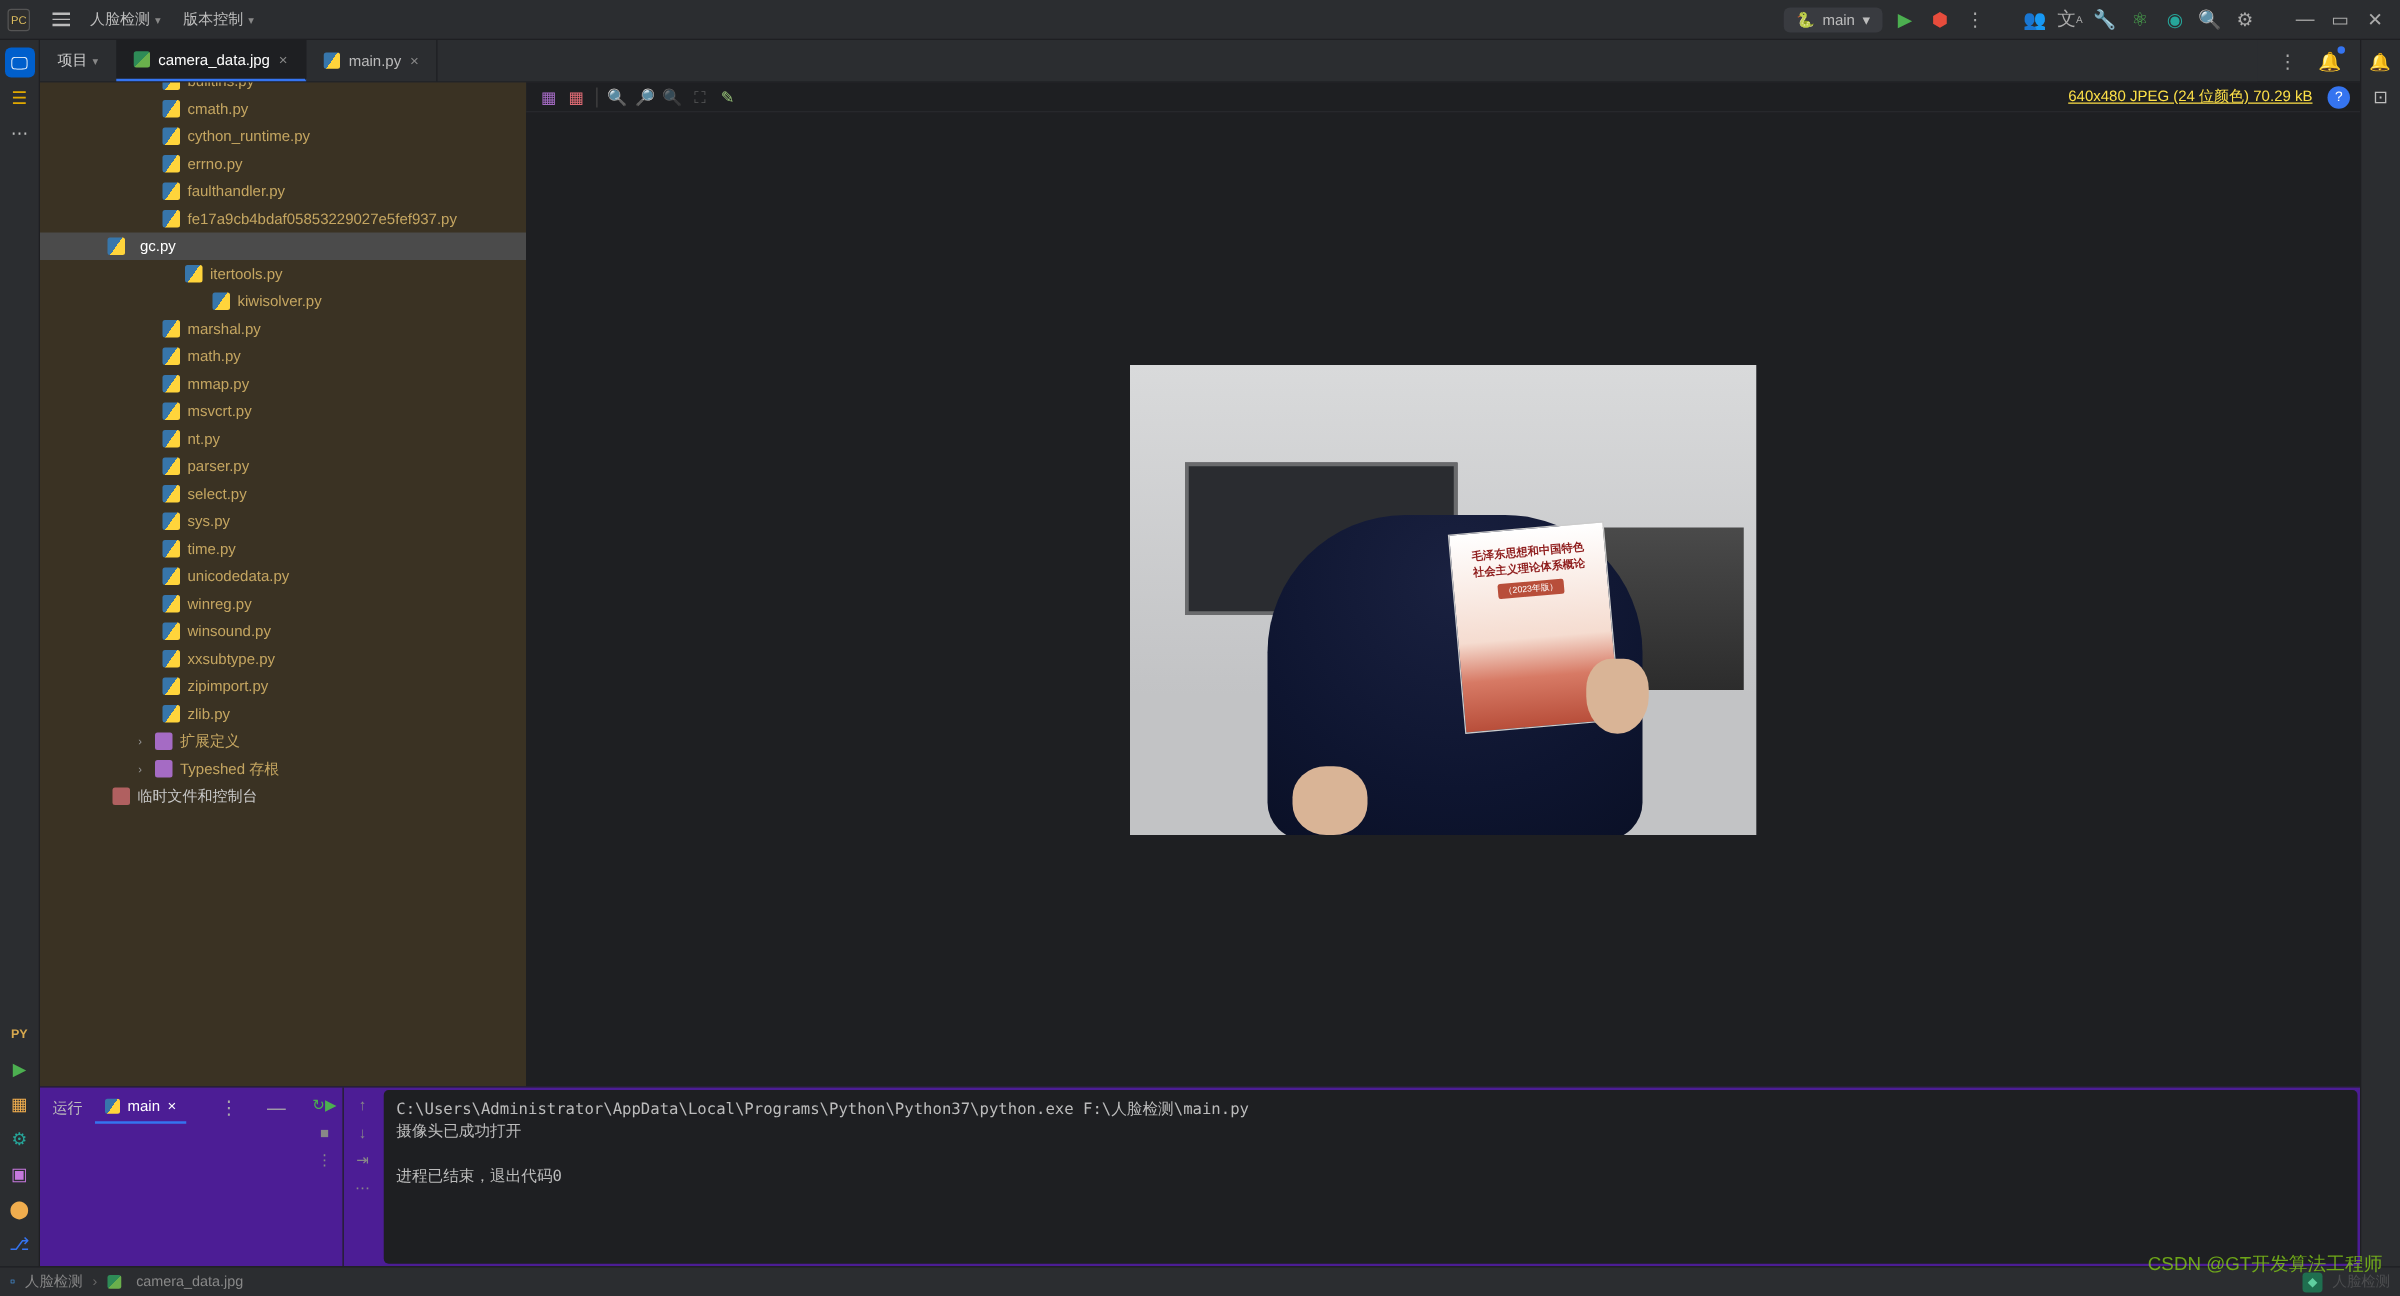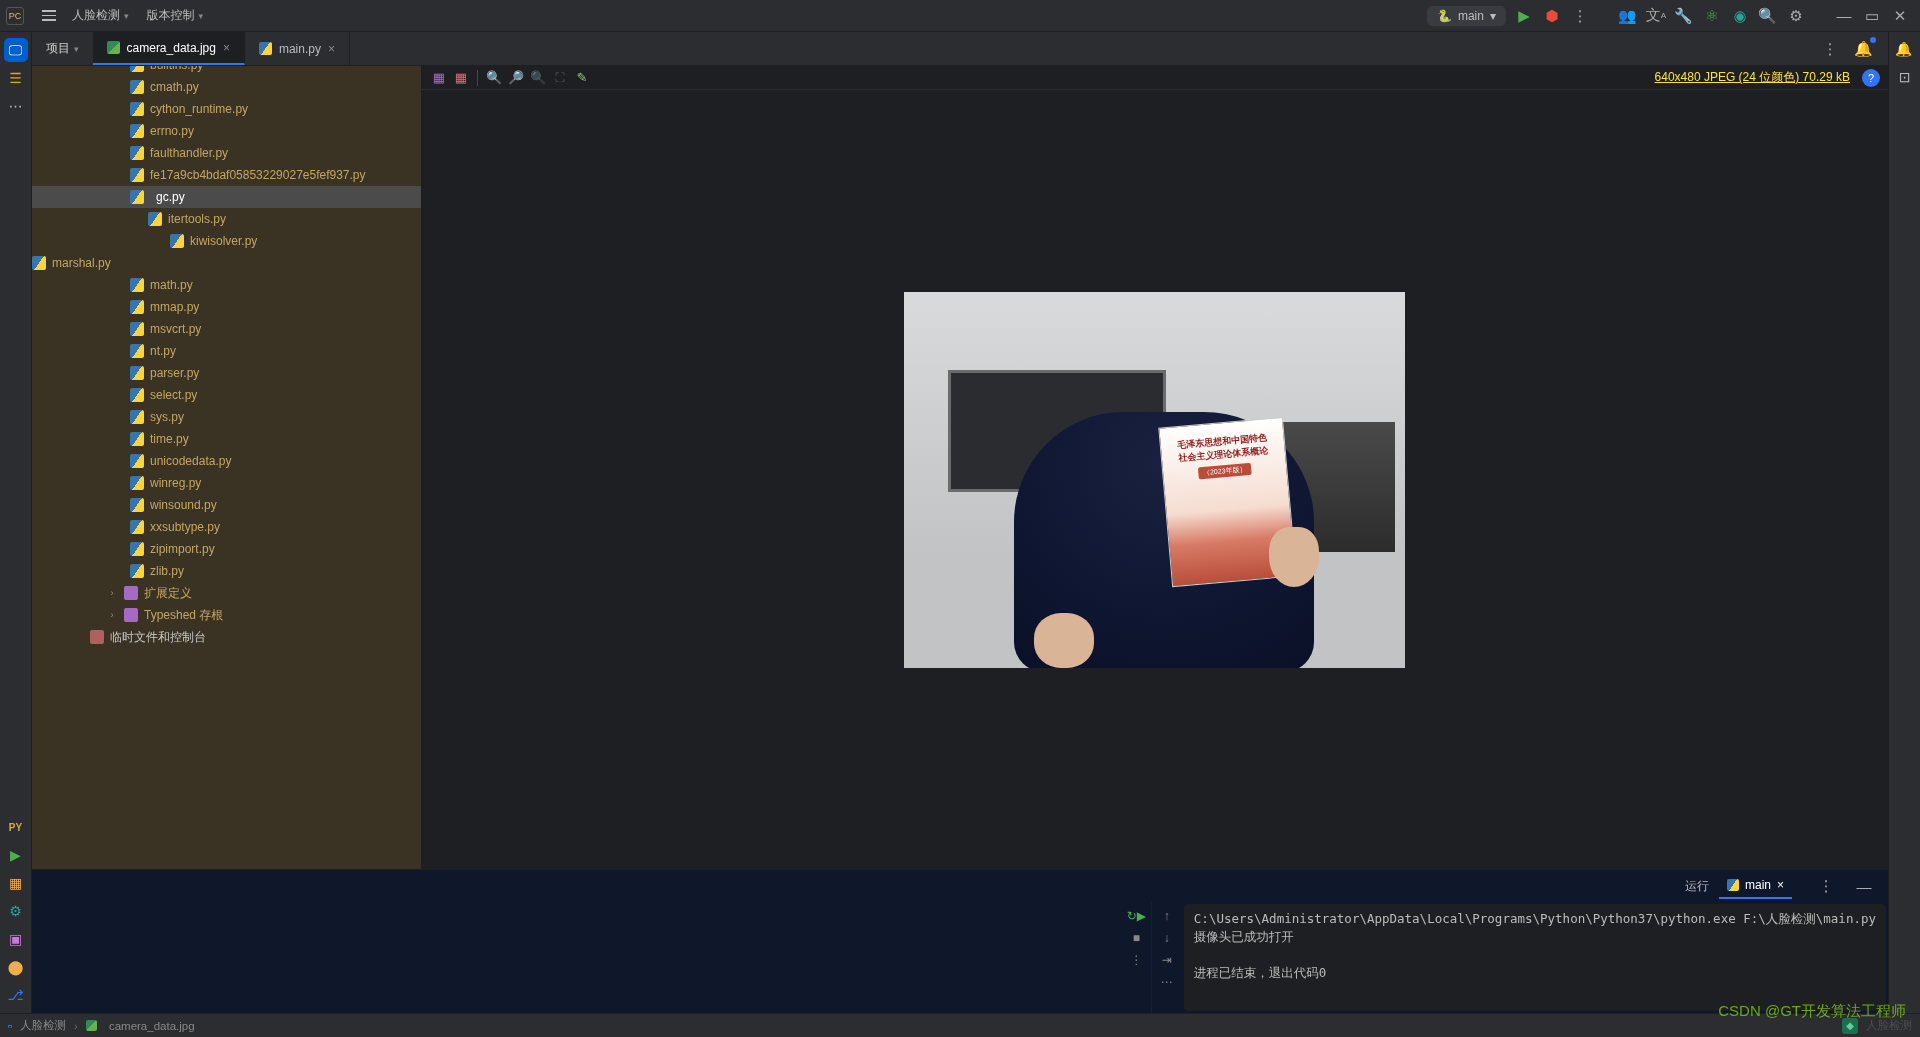--- a/index.html
+++ b/index.html
@@ -102,21 +102,21 @@
 .photo .person{position:absolute;left:110px;top:120px;width:300px;height:260px;background:radial-gradient(circle at 50% 20%,#1a2140 0,#0e1530 65%,#0a1026 100%);border-radius:110px 110px 30px 30px;}
 .photo .book{position:absolute;right:115px;top:130px;width:125px;height:160px;background:linear-gradient(#fff,#f5dcd0 55%,#d77a65 75%,#b84e3a);border:1px solid #ccc;display:flex;flex-direction:column;align-items:center;padding:12px 6px;font-size:9px;color:#8f1d1d;transform:rotate(-5deg);}
 .photo .hand{position:absolute;right:86px;top:235px;width:50px;height:60px;background:#d9b496;border-radius:40% 40% 50% 50%;}
 .photo .hand2{position:absolute;left:130px;bottom:0;width:60px;height:55px;background:#d9b496;border-radius:45%;}
 
 
 .gutter-right{ width:32px; background:#2b2d30; border-left:1px solid #1e1f22; display:flex; flex-direction:column; align-items:center; padding-top:6px; gap:6px;}
 .gutter-right .gicon{width:22px;height:22px;}
 
 
-.run-panel{ height:144px; background:#0f172a; border-top:1px solid #1e1f22; display:flex; flex-direction:column;align-items:flex-end;}
+.run-panel{ height:144px; background:#4c1d95; border-top:1px solid #1e1f22; display:flex; flex-direction:row;}
 .run-tabs{ height:32px; display:flex; align-items:center; padding:0 10px; gap:10px;}
 .run-tab{ display:flex; align-items:center; gap:6px; padding:5px 8px; cursor:pointer; color:#bbb;}
 .run-tab.active{ border-bottom:2px solid #3574f0; color:#fff;}
 .run-tabs .spacer{flex:1;}
 .run-body{ flex:1; display:flex; }
 .run-ctrl{ width:30px; display:flex; flex-direction:column; align-items:center; padding:4px 0; gap:2px; border-right:1px solid #1e1f22;}
 .run-ctrl2{ width:30px; display:flex; flex-direction:column; align-items:center; padding:4px 0; gap:2px;}
 .rc-icon{ width:20px;height:20px;display:flex;align-items:center;justify-content:center;color:#888;cursor:pointer;font-size:12px;border-radius:3px;}
 .rc-icon.grn{color:#4caf50;}
 .console{ flex:1; background:#1e1f22; padding:6px 10px; font-family:Consolas,monospace; font-size:12.5px; color:#bcbcbc; line-height:1.45; margin:2px; border-radius:4px;}
@@ -236,33 +236,33 @@
               <span>errno.py</span>
             </div>
             <div class="tree-item" style="padding-left: 98px;">
               <span class="picon"></span>
               <span>faulthandler.py</span>
             </div>
             <div class="tree-item" style="padding-left: 98px;">
               <span class="picon"></span>
               <span>fe17a9cb4bdaf05853229027e5fef937.py</span>
             </div>
-            <div class="tree-item sel" style="padding-left: 98px; gap: 12px;">
+            <div class="tree-item sel" style="padding-left: 54px; gap: 12px;">
               <span class="picon"></span>
               <span>gc.py</span>
             </div>
             <div class="tree-item" style="padding-left: 116px;">
               <span class="picon"></span>
               <span>itertools.py</span>
             </div>
             <div class="tree-item" style="padding-left: 98px; margin-left: 40px;">
               <span class="picon"></span>
               <span>kiwisolver.py</span>
             </div>
-            <div class="tree-item" style="">
+            <div class="tree-item" style="padding-left: 98px;">
               <span class="picon"></span>
               <span>marshal.py</span>
             </div>
             <div class="tree-item" style="padding-left: 98px;">
               <span class="picon"></span>
               <span>math.py</span>
             </div>
             <div class="tree-item" style="padding-left: 98px;">
               <span class="picon"></span>
               <span>mmap.py</span>

